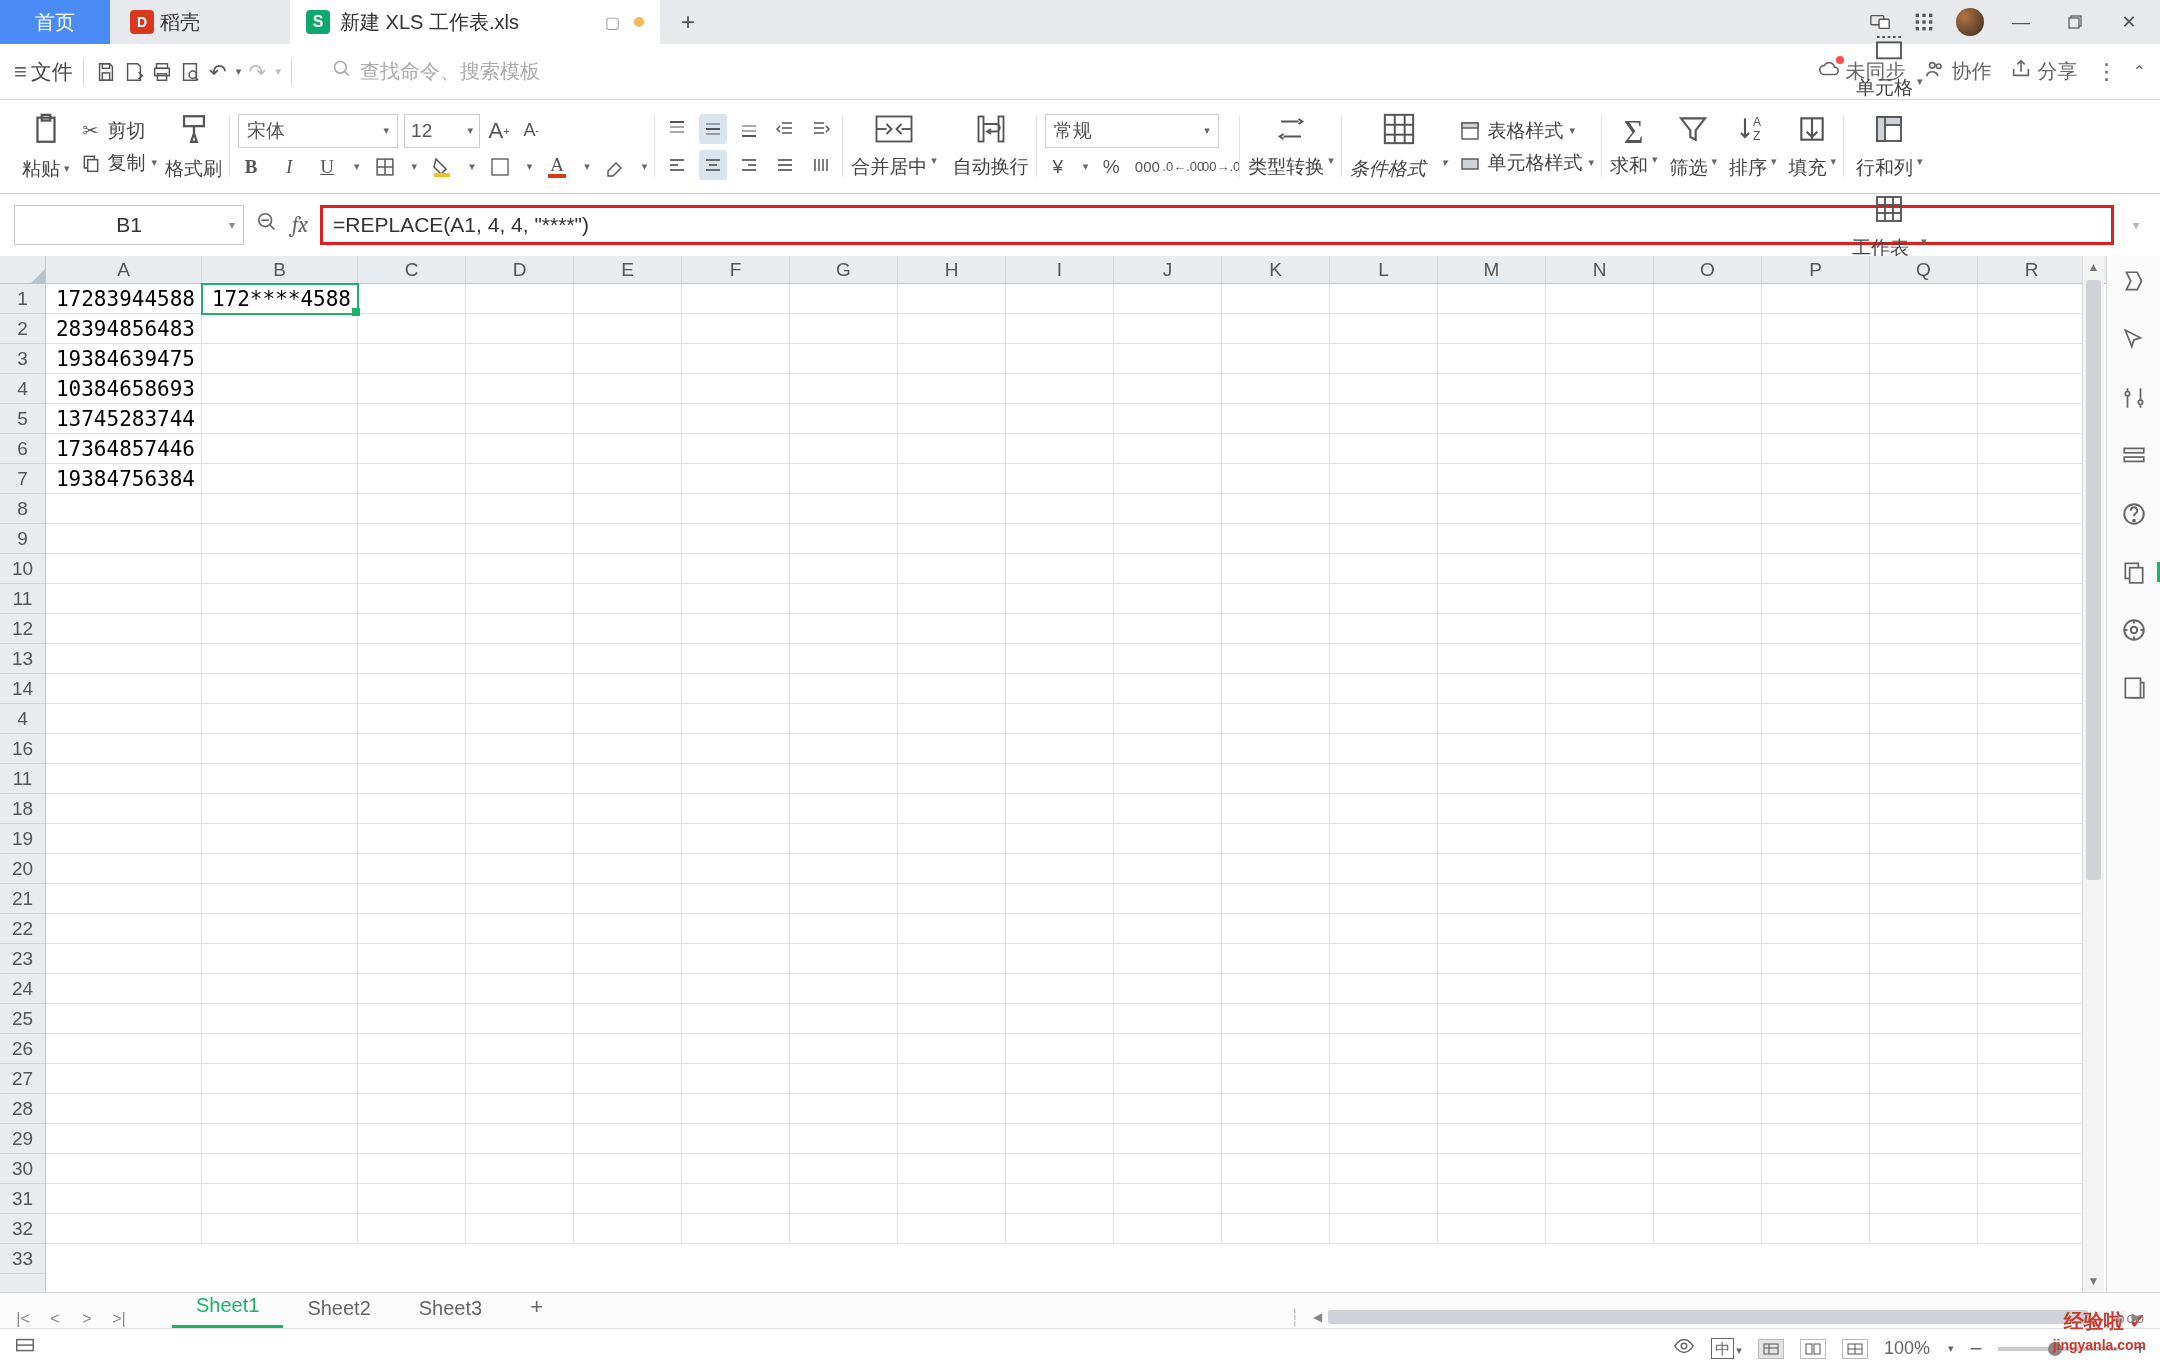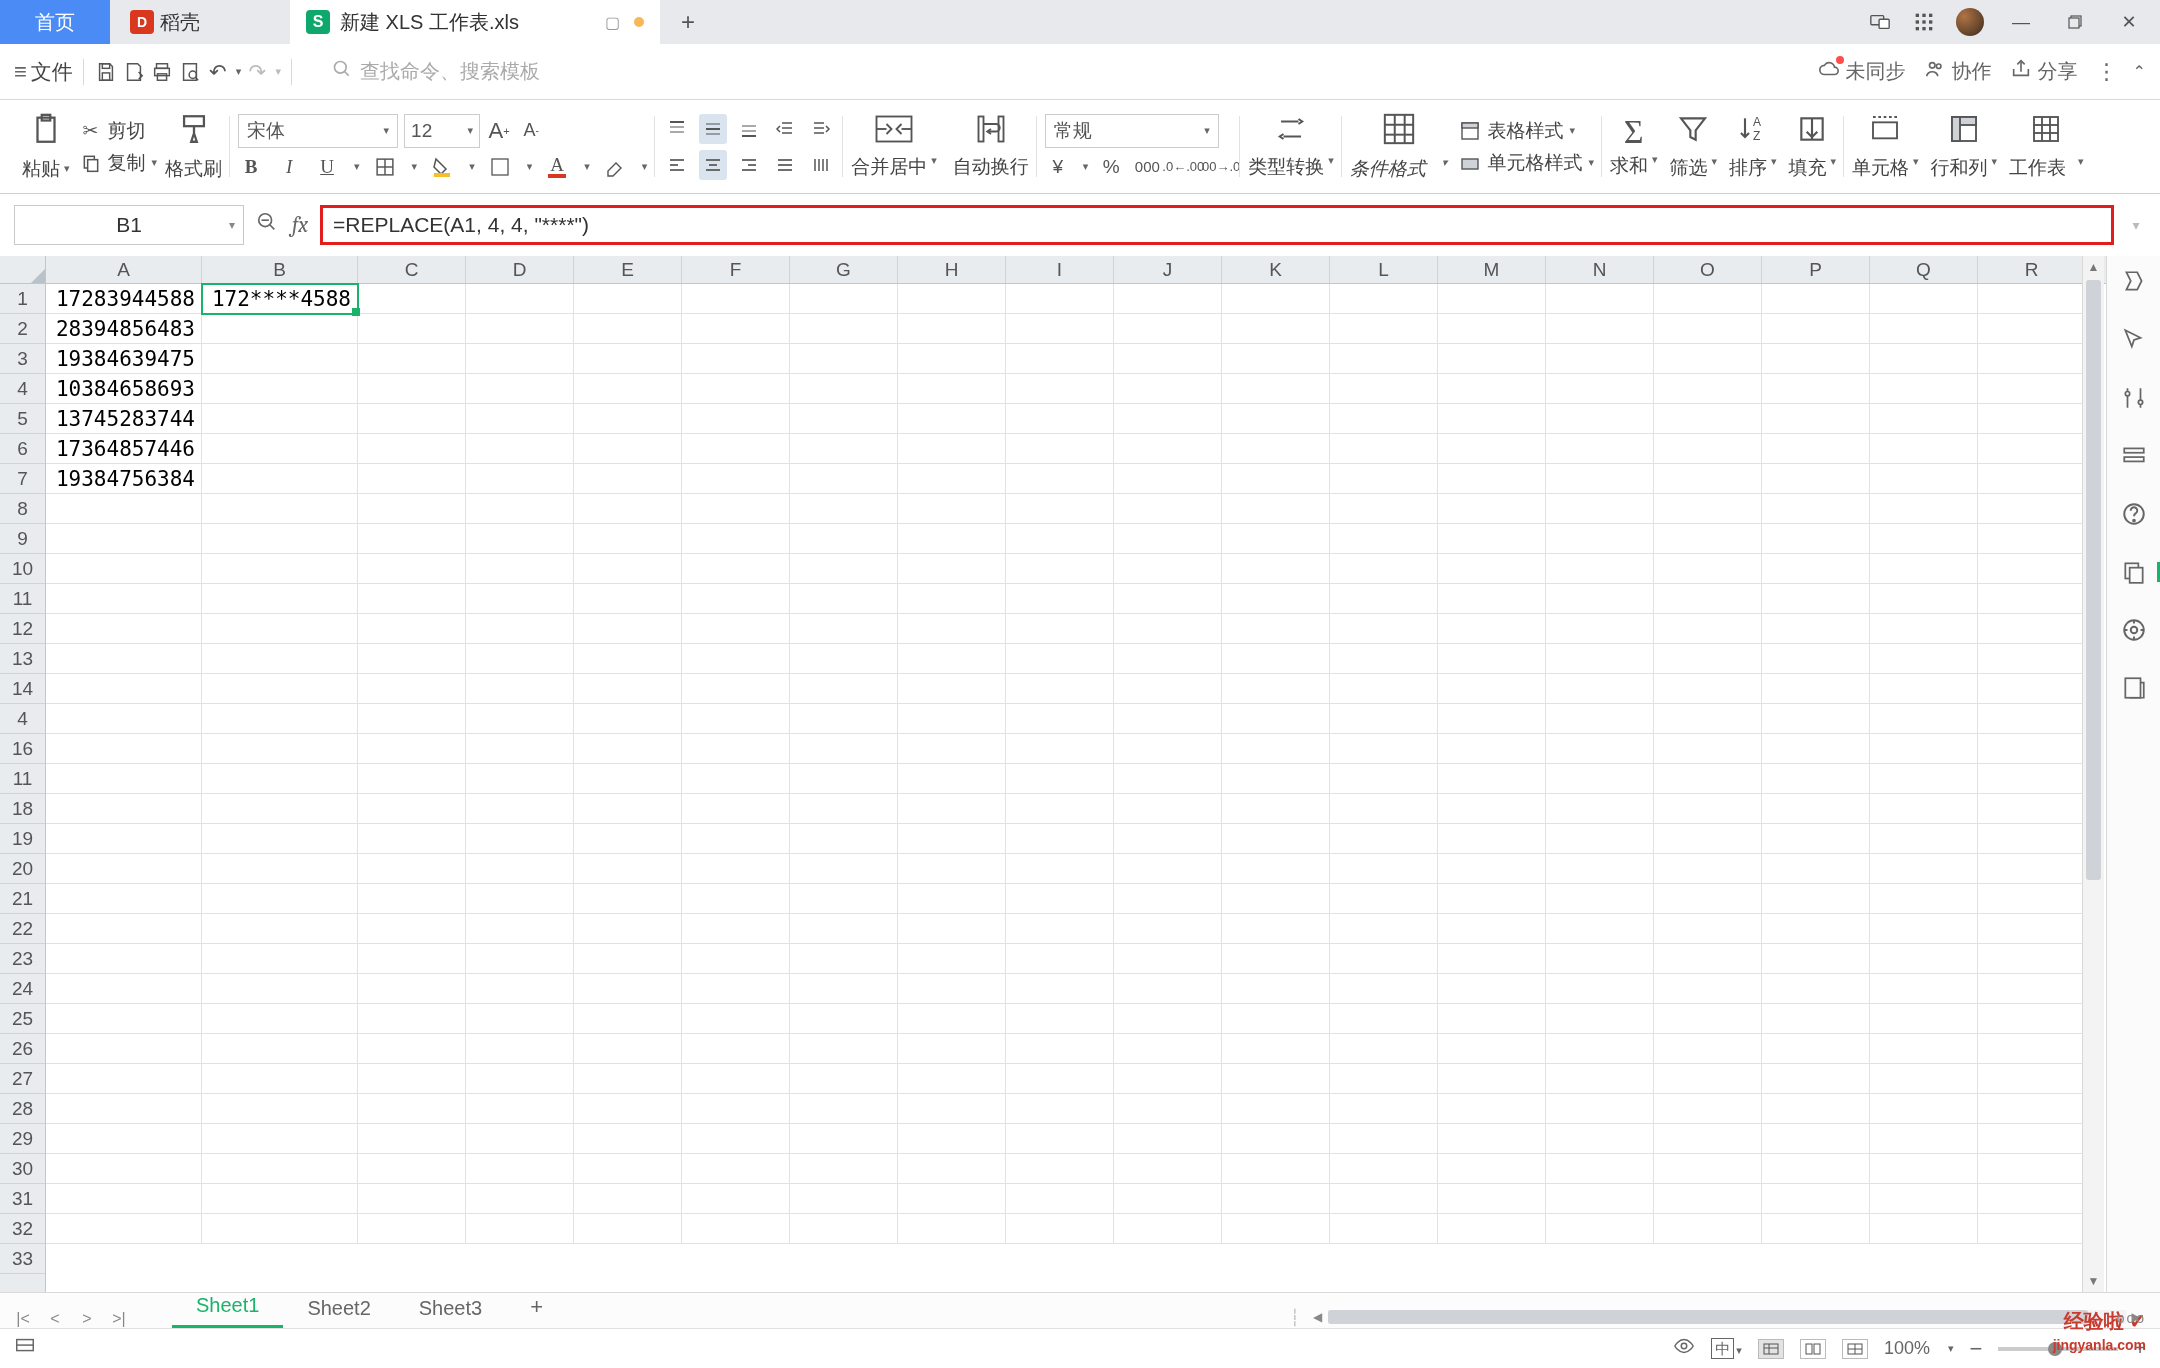--- a/index.html
+++ b/index.html
@@ -586,21 +586,21 @@
         </span>
         <span style="display:flex;gap:2px;">
             <span class="lbl-s">填充</span>
             <span class="dd">▾</span>
           </span>
       </div>
     </div>
   </div>
 
   <div class="rgroup last">
-    <div style="display:flex; gap:12px;">
+    <div style="display:flex; gap:12px;flex-direction:column;">
       <div class="vlabel">
         <span class="bigic">
           <svg viewBox="0 0 24 24" width="32" height="32" fill="none" stroke="#555" stroke-width="1.4">
               <rect x="3" y="7" width="18" height="12"></rect>
               <line x1="3" y1="3" x2="21" y2="3" stroke-dasharray="2"></line>
             </svg>
         </span>
         <span style="display:flex;gap:2px;">
             <span class="lbl-s">单元格</span>
             <span class="dd">▾</span>

